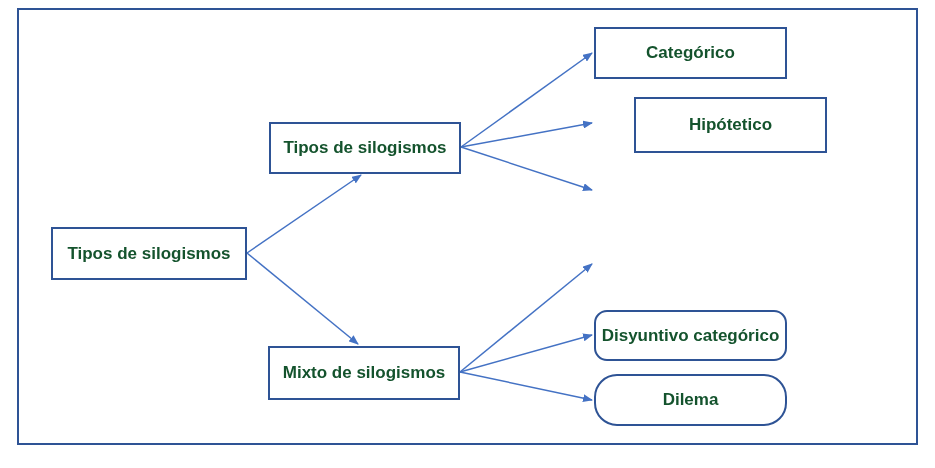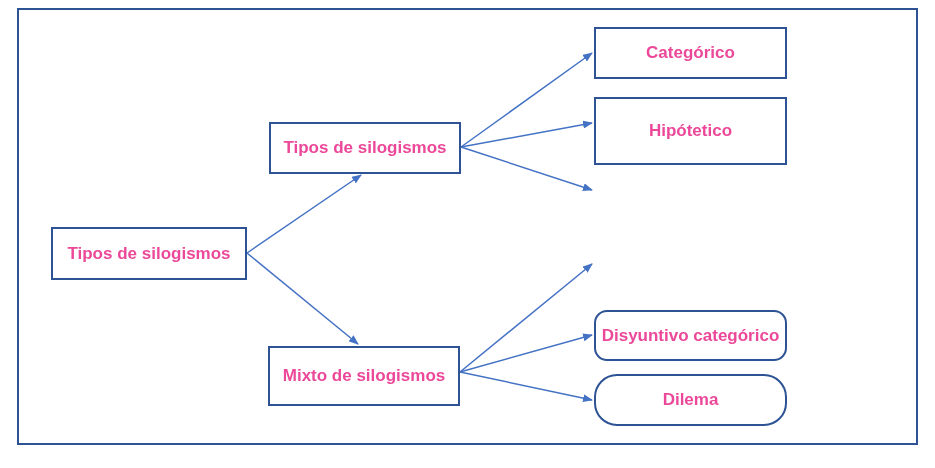--- a/index.html
+++ b/index.html
@@ -42,29 +42,29 @@
     position: absolute;
     box-sizing: border-box;
     border: 2px solid #2e5395;
     background: #ffffff;
     display: flex;
     align-items: center;
     justify-content: center;
     text-align: center;
     font-weight: bold;
     font-size: 17px;
-    color: #ec4899;
+    color: #14532d;
     z-index: 2;
   }
   .node-root        { left: 51px;  top: 227px; width: 196px; height: 53px; }
   .node-branch-1    { left: 269px; top: 122px; width: 192px; height: 52px; }
-  .node-branch-2    { left: 268px; top: 346px; width: 192px; height: 60px; }
+  .node-branch-2    { left: 268px; top: 346px; width: 192px; height: 54px; }
   .node-leaf        { left: 594px; width: 193px; }
   .node-leaf-1      { top: 27px;  height: 52px; }
-  .node-leaf-2      { top: 97px;  height: 68px; }
+  .node-leaf-2      { top: 97px;  height: 56px; margin-left: 40px; }
   .node-leaf-3      { top: 165px; height: 50px; }
   .node-leaf-4      { top: 238px; height: 52px; }
   .node-leaf-5      { top: 310px; height: 51px; border-radius: 13px; }
   .node-leaf-6      { top: 374px; height: 52px; border-radius: 23px; }
 </style>
 </head>
 <body>
 
 <div class="canvas">
 

